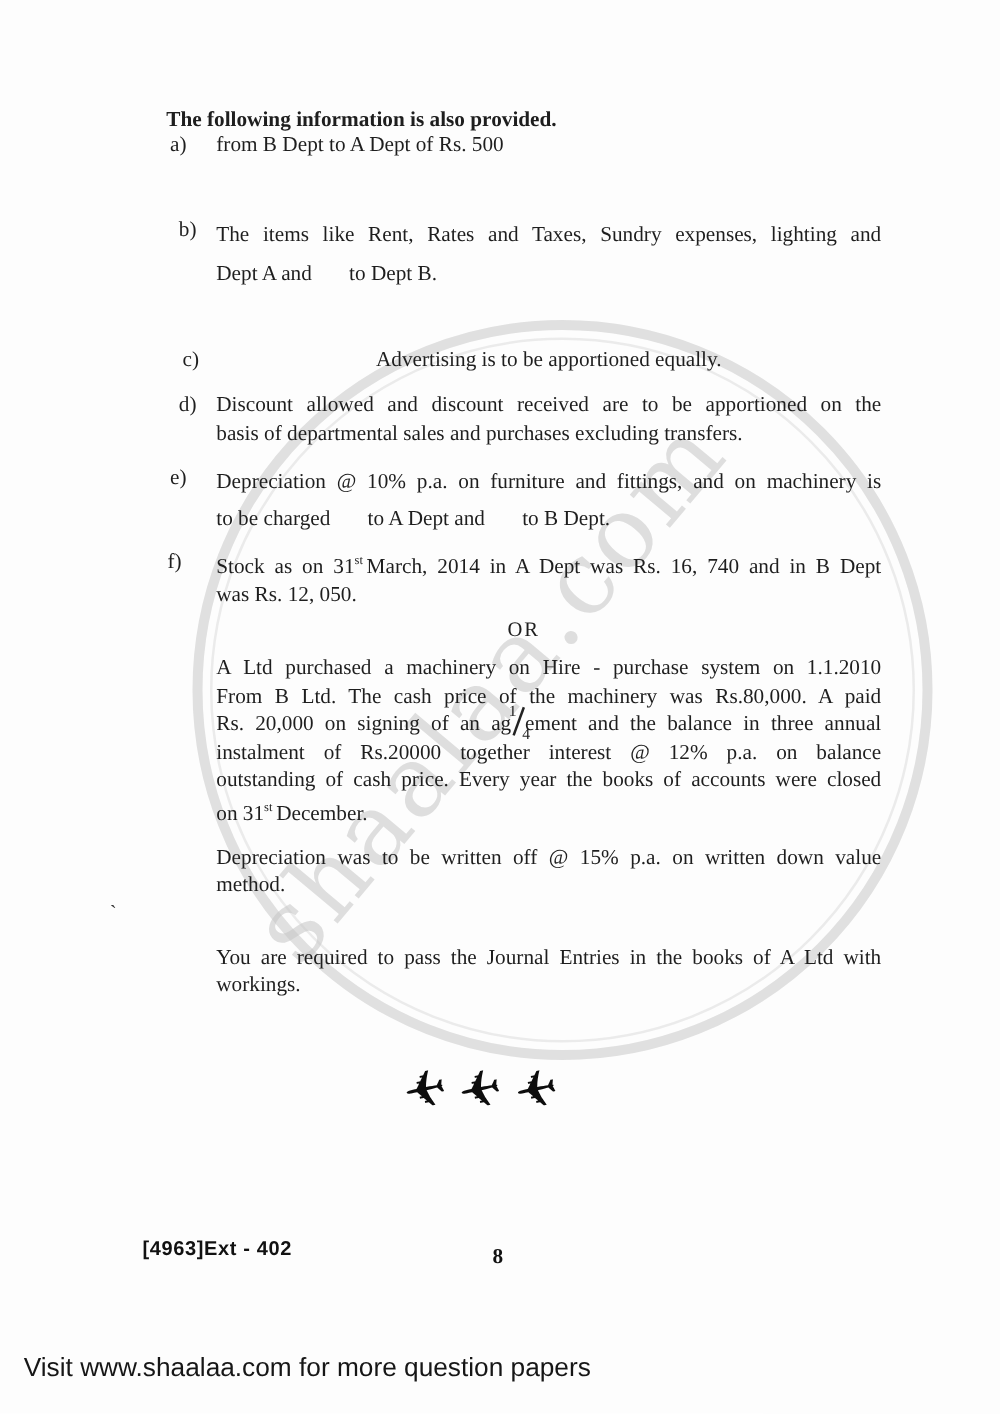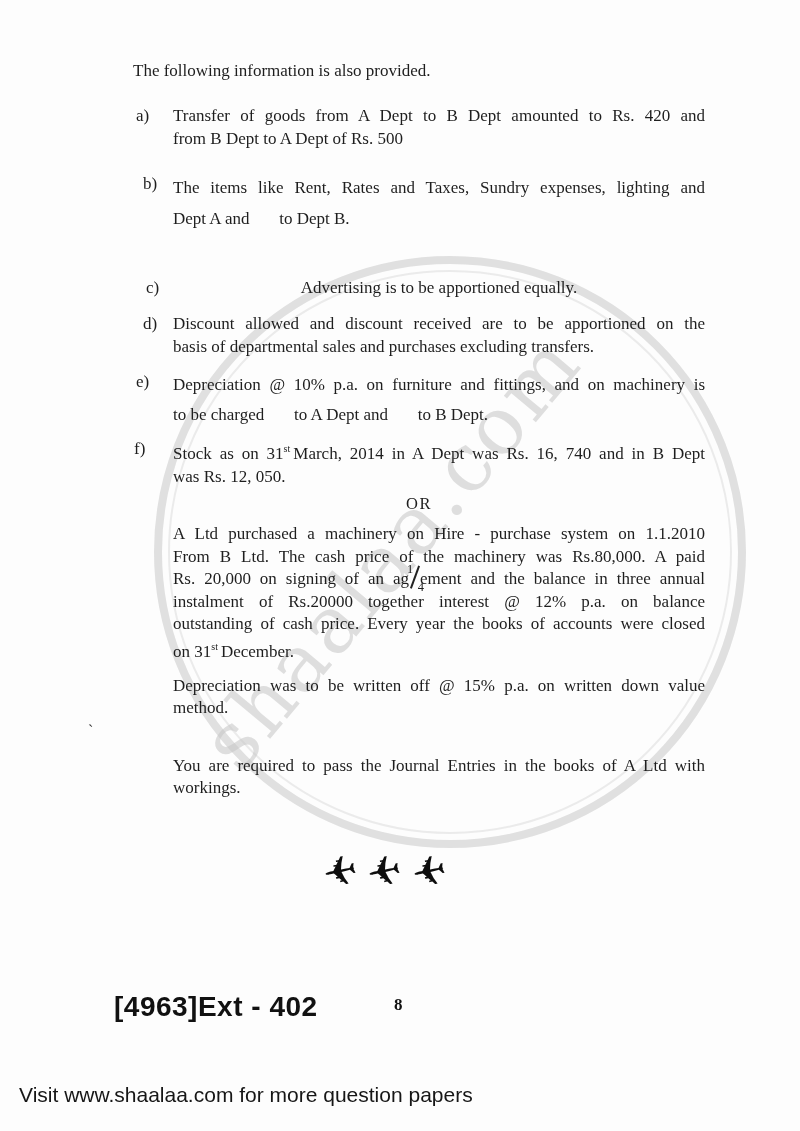--- a/index.html
+++ b/index.html
@@ -26,42 +26,41 @@
   .frac .n{position:absolute;left:-1px;top:-7px;font-size:12.5px;line-height:12px;}
   .frac .d{position:absolute;right:-3px;bottom:-5px;font-size:12.5px;line-height:12px;}
   .frac .s{position:absolute;left:6px;top:-5px;width:1.6px;height:24px;background:#222;transform:rotate(20deg);}
   .frac.over{margin:0 -1px;width:13px;}
   .or{left:173px;top:494px;width:492px;text-align:center;font-size:16.5px;letter-spacing:1.5px;}
   .stray{left:88px;top:722px;font-size:16px;color:#333;}
   .planes{left:320px;top:848px;white-space:nowrap;}
   .plane{display:inline-block;font-family:"DejaVu Sans",sans-serif;font-size:41px;color:#0d0d0d;
          transform:scaleX(-1) rotate(12deg);margin:0 3px;}
   .fcode{left:114px;top:991px;font-family:"Liberation Sans",sans-serif;font-weight:700;
-         font-size:28px;letter-spacing:.5px;color:#111;}
+         font-size:16px;letter-spacing:.5px;color:#111;}
   .pnum{left:394px;top:995px;font-weight:700;font-size:17px;color:#111;}
   .bottom{left:19px;top:1083px;font-family:"Liberation Sans",sans-serif;font-size:21px;color:#161616;}
 </style>
 </head>
 <body>
 
 <div class="page">
 
   <div class="wm">
     <svg width="800" height="1131">
       <circle cx="450" cy="552" r="292" fill="none" stroke="#b5b5b5" stroke-width="8" opacity="0.40"></circle>
       <circle cx="450" cy="552" r="281" fill="none" stroke="#c2c2c2" stroke-width="2" opacity="0.30"></circle>
     </svg>
     <div class="wm-text">shaalaa.com</div>
   </div>
 
-  <div class="abs z1 line" style="left:133px;top:59px;">The following information is also provided.</div>
+  <div class="abs z1 line" style="left:133px;top:84px;font-weight:bold;">The following information is also provided.</div>
 
   <div class="abs z1 marker" style="left:136px;top:104px;">a)</div>
   <div class="abs z1 bodycol" style="top:104px;">
-    <div class="line j">Transfer of goods from A Dept to B Dept amounted to Rs. 420 and</div>
     <div class="line">from B Dept to A Dept of Rs. 500</div>
   </div>
 
   <div class="abs z1 marker" style="left:143px;top:172px;">b)</div>
   <div class="abs z1 bodycol lh31" style="top:172px;">
     <div class="line j">The items like Rent, Rates and Taxes, Sundry expenses, lighting and</div>
     <div class="line">Dept A and&nbsp;&nbsp;&nbsp;&nbsp;&nbsp;&nbsp;&nbsp;to Dept B.</div>
   </div>
 
   <div class="abs z1 marker" style="left:146px;top:276px;">c)</div>

